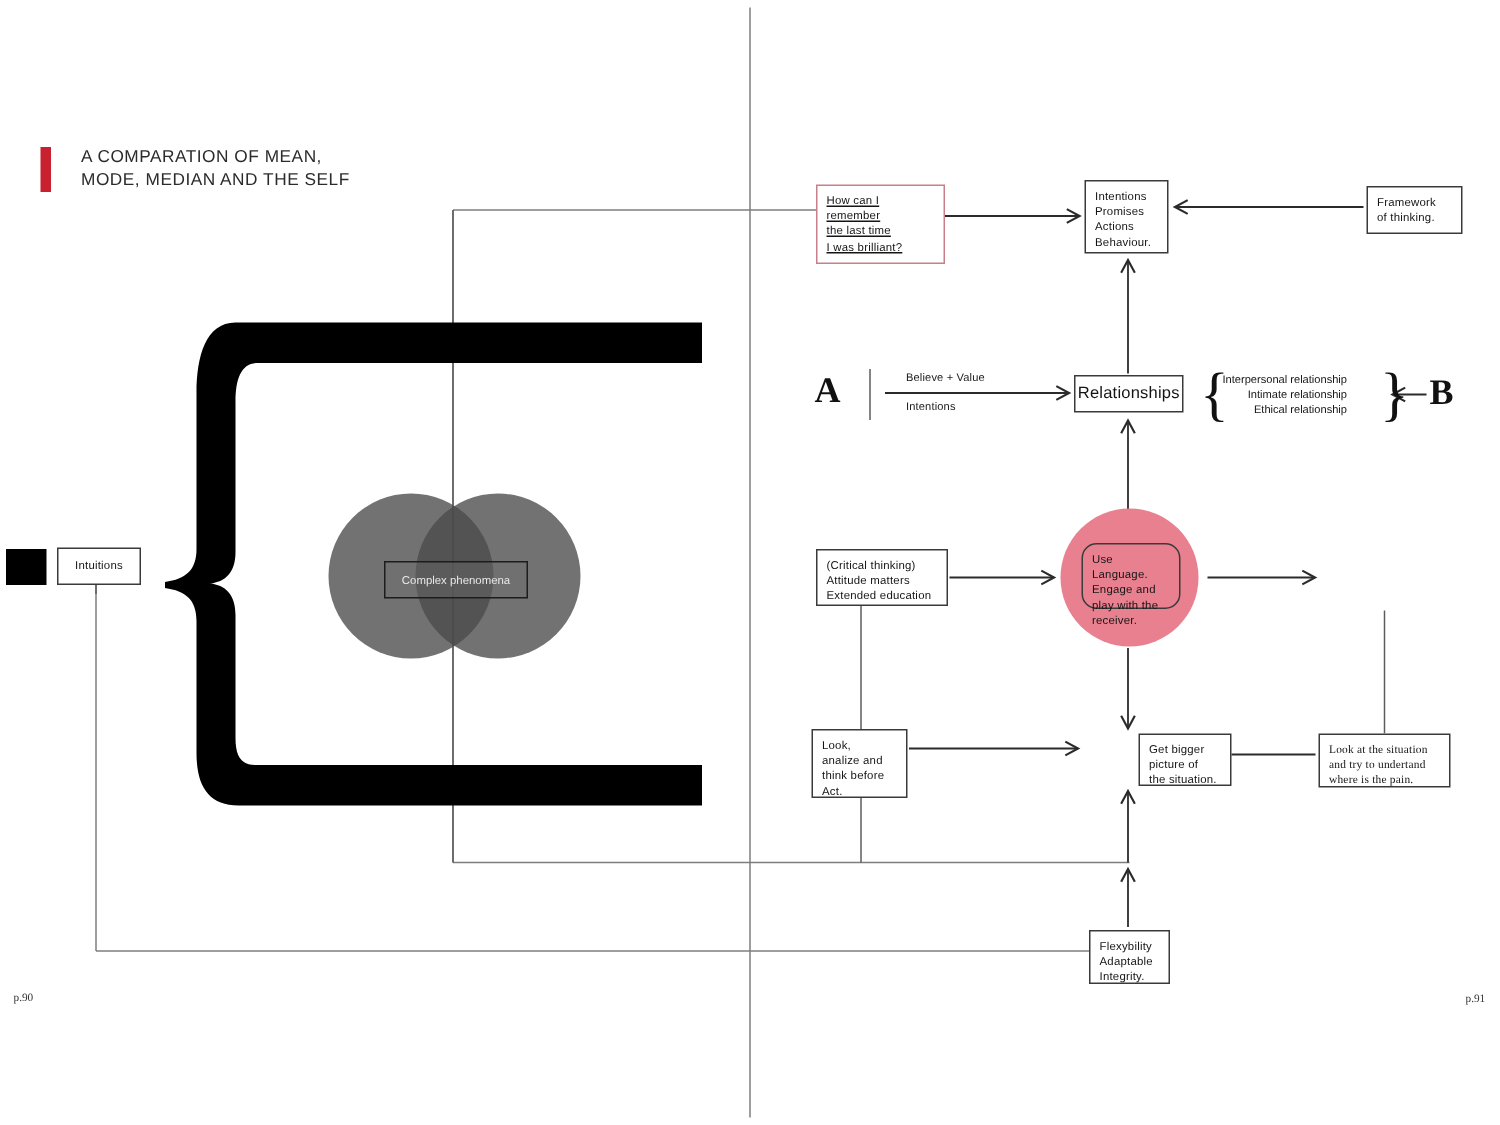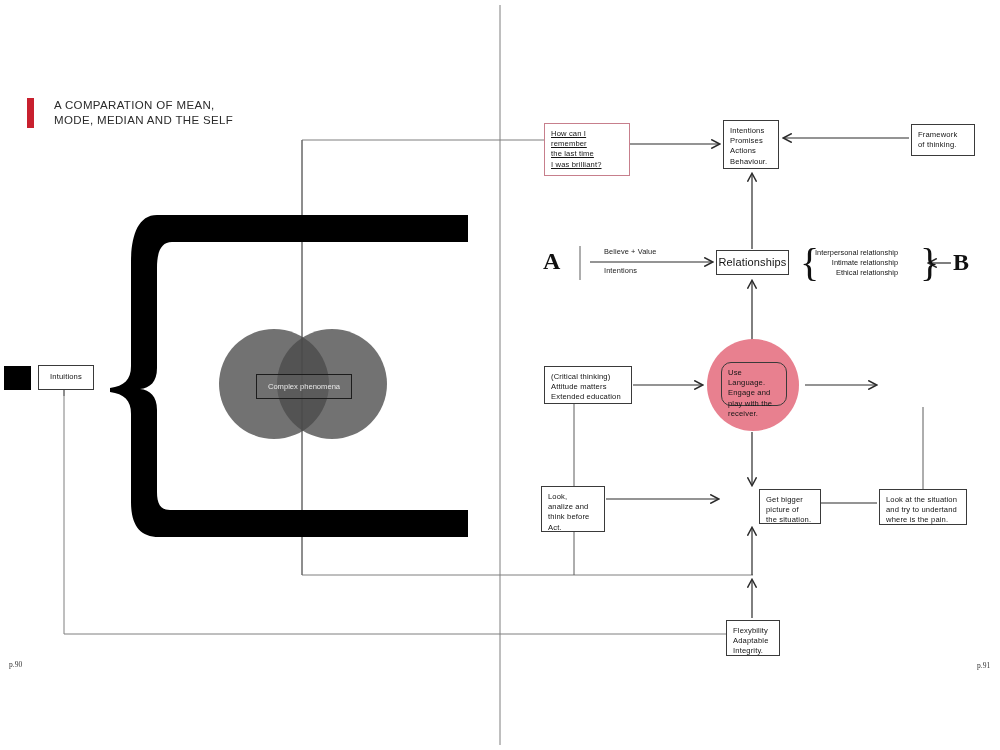--- a/index.html
+++ b/index.html
@@ -27,21 +27,21 @@
   #node-intuitions{left:38px;top:365px;width:56px;height:25px;display:flex;align-items:center;justify-content:center;font-size:7.6px;}
   #node-question{left:544px;top:123px;width:86px;height:53px;border-color:#c77f8c;text-decoration:underline;}
   #node-intentions{left:723px;top:120px;width:56px;height:49px;}
   #node-framework{left:911px;top:124px;width:64px;height:32px;}
   #node-relationships{left:716px;top:250px;width:73px;height:25px;font-size:11px;display:flex;align-items:center;justify-content:center;padding:0;}
   #node-critical{left:544px;top:366px;width:88px;height:38px;}
   #node-language{left:721px;top:362px;width:66px;height:44px;background:transparent;border-radius:10px;}
   #node-emotional{left:880px;top:363px;width:90px;height:44px;}
   #node-look{left:541px;top:486px;width:64px;height:46px;}
   #node-bigger{left:722px;top:489px;width:62px;height:35px;margin-left:37px;}
-  #node-pain{left:879px;top:489px;width:88px;height:36px;}
+  #node-pain{left:879px;top:489px;width:88px;height:36px;font-family:Liberation Serif, serif;}
   #node-flex{left:726px;top:620px;width:54px;height:36px;}
 
   
   .bigletter{position:absolute;font-family:"Liberation Serif", serif;font-weight:bold;font-size:24px;color:#111;}
   #letter-a{left:543px;top:248px;}
   #letter-b{left:953px;top:249px;}
 
   
   .edgelabel{position:absolute;font-size:7.4px;color:#1a1a1a;letter-spacing:.1px;}
   #label-believe{left:604px;top:247px;}

